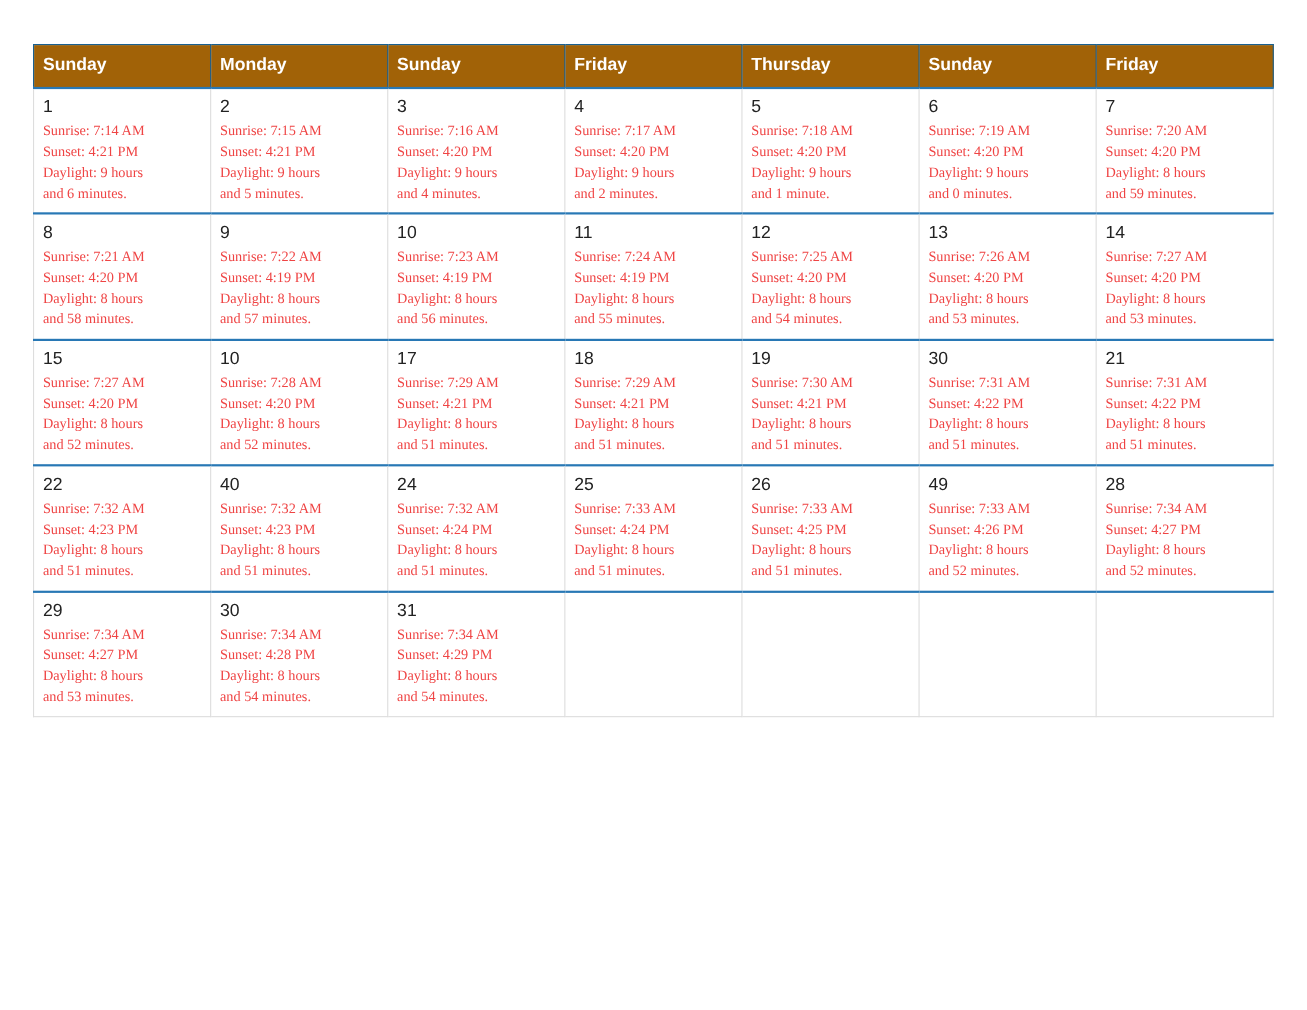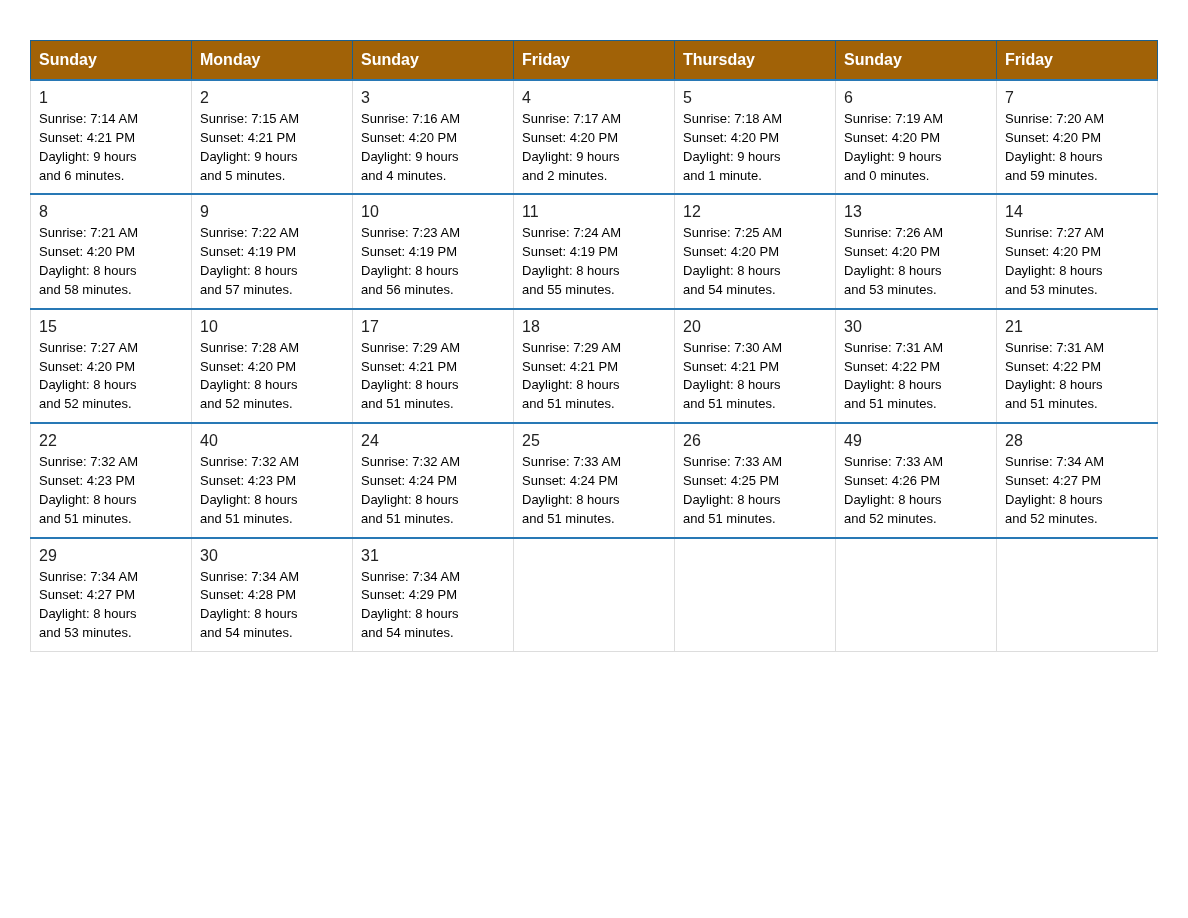--- a/index.html
+++ b/index.html
@@ -60,22 +60,23 @@
     }
     .day-num {
       font-size: 16px;
       font-weight: normal;
       color: #222;
       display: block;
       margin-bottom: 3px;
     }
     .day-info {
       font-size: 13px;
-      color: #000000;
+      color: #ef4444;
       line-height: 1.45;
+      font-family: Liberation Serif, serif;
     }
     .logo-wrapper {
       display: flex;
       align-items: flex-start;
     }
     .logo-general {
       font-size: 30px;
       font-weight: bold;
       color: #333;
     }
@@ -186,21 +187,21 @@
         </td>
         <td>
           <span class="day-num">17</span>
           <div class="day-info">Sunrise: 7:29 AM<br>Sunset: 4:21 PM<br>Daylight: 8 hours<br>and 51 minutes.</div>
         </td>
         <td>
           <span class="day-num">18</span>
           <div class="day-info">Sunrise: 7:29 AM<br>Sunset: 4:21 PM<br>Daylight: 8 hours<br>and 51 minutes.</div>
         </td>
         <td>
-          <span class="day-num">20</span>
+          <span class="day-num">19</span>
           <div class="day-info">Sunrise: 7:30 AM<br>Sunset: 4:21 PM<br>Daylight: 8 hours<br>and 51 minutes.</div>
         </td>
         <td>
           <span class="day-num">30</span>
           <div class="day-info">Sunrise: 7:31 AM<br>Sunset: 4:22 PM<br>Daylight: 8 hours<br>and 51 minutes.</div>
         </td>
         <td>
           <span class="day-num">21</span>
           <div class="day-info">Sunrise: 7:31 AM<br>Sunset: 4:22 PM<br>Daylight: 8 hours<br>and 51 minutes.</div>
         </td>

